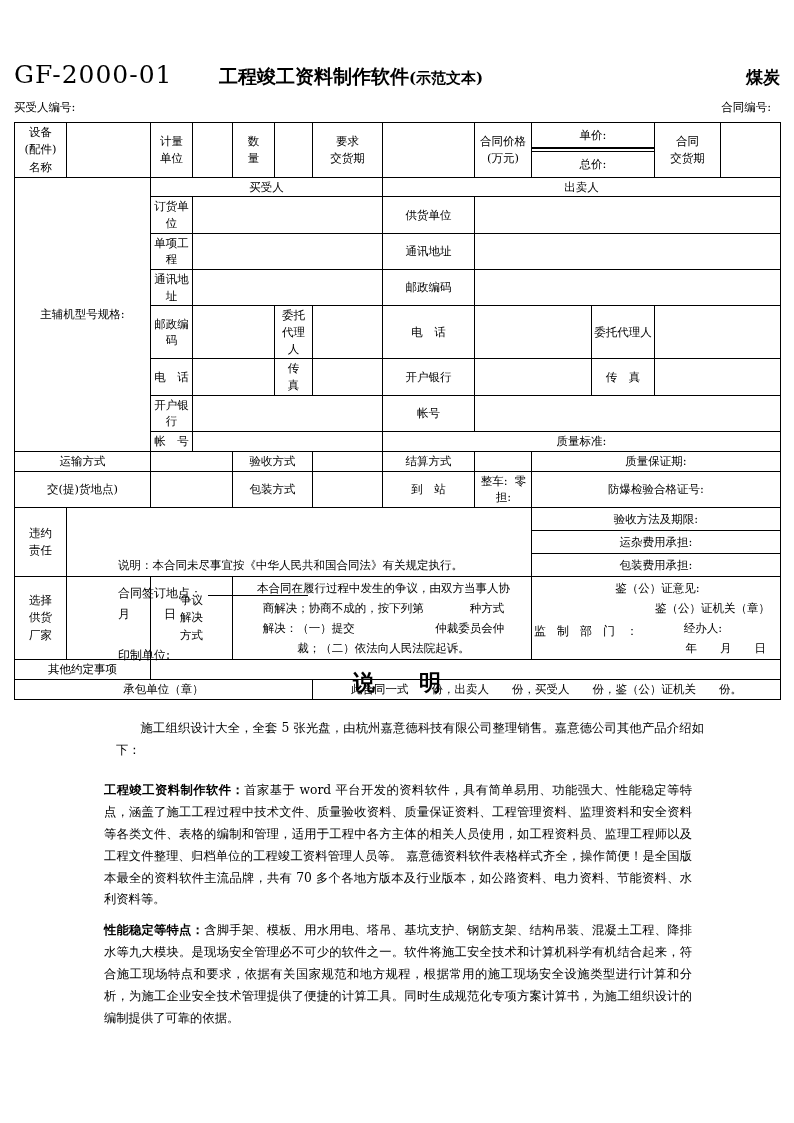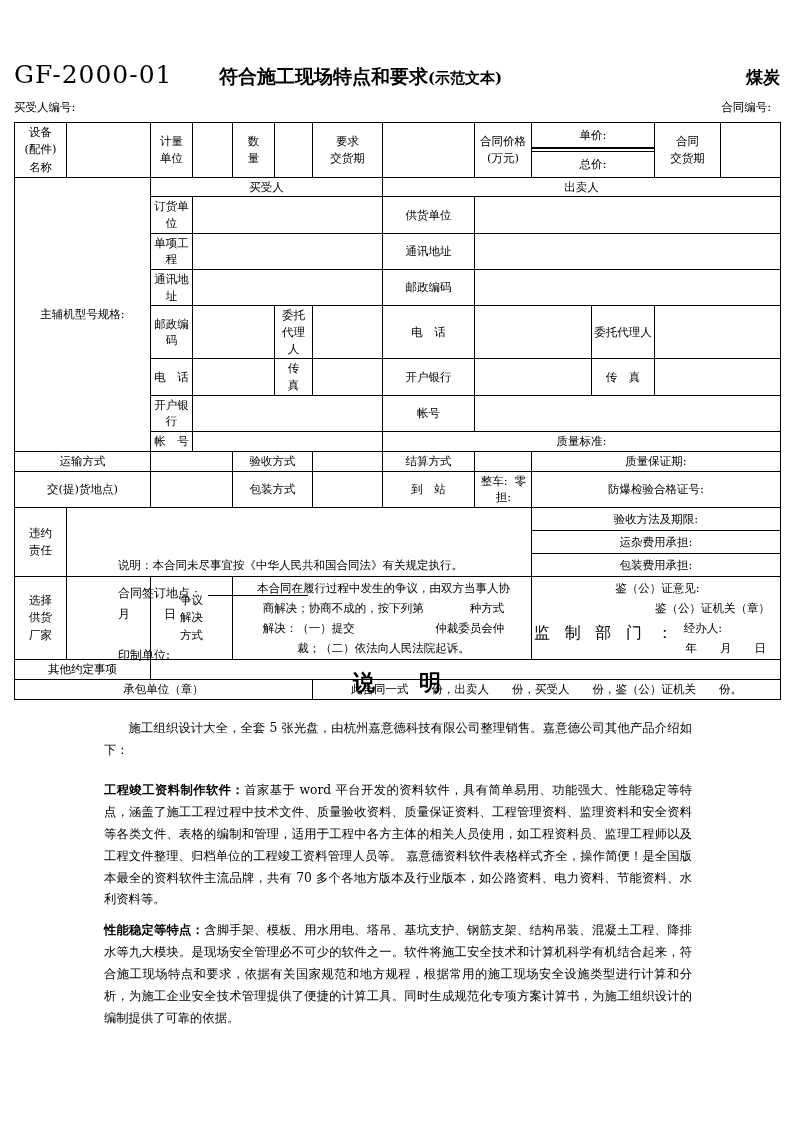--- a/index.html
+++ b/index.html
@@ -145,21 +145,21 @@
   }
   .sign-time .ul-b2 {
     display: inline-block;
     width: 22px;
     border-bottom: 1.5px solid #000;
     margin-left: 10px;
   }
   .supervise {
     position: absolute;
     left: 534px; top: 623px;
-    font-size: 16px;
+    font-size: 12px;
     letter-spacing: 0.3em;
     white-space: nowrap;
     text-align: right;
   }
   .printunit {
     position: absolute;
     left: 118px; top: 647px;
     font-size: 12px;
     white-space: nowrap;
   }
@@ -177,34 +177,34 @@
   }
   .body-text {
     position: absolute;
     left: 104px;
     width: 588px;
     font-size: 12.3px;
     line-height: 1.78;
     text-align: justify;
     text-justify: inter-ideograph;
   }
-  .p1 { top: 718px; }
+  .p1 { top: 718px; margin-left: 12px; }
   .p2 { top: 779px; }
   .p3 { top: 919px; }
   .ind { text-indent: 2em; }
   .bold { font-weight: bold; }
 </style>
 </head>
 <body>
 
 <div class="page">
 
   <div class="hdr">
     <div class="hdr-code">GF-2000-01</div>
-    <div class="hdr-title"><span>符合施工现场特点和要求</span><span class="small">(示范文本)</span></div>
+    <div class="hdr-title"><span>工程竣工资料制作软件</span><span class="small">(示范文本)</span></div>
     <div class="hdr-right">煤炭</div>
   </div>
 
   <div class="subhdr">
     <div class="left">买受人编号:</div>
     <div class="right">合同编号:</div>
   </div>
 
   <div class="tbl-wrap">
   <table class="ct">

